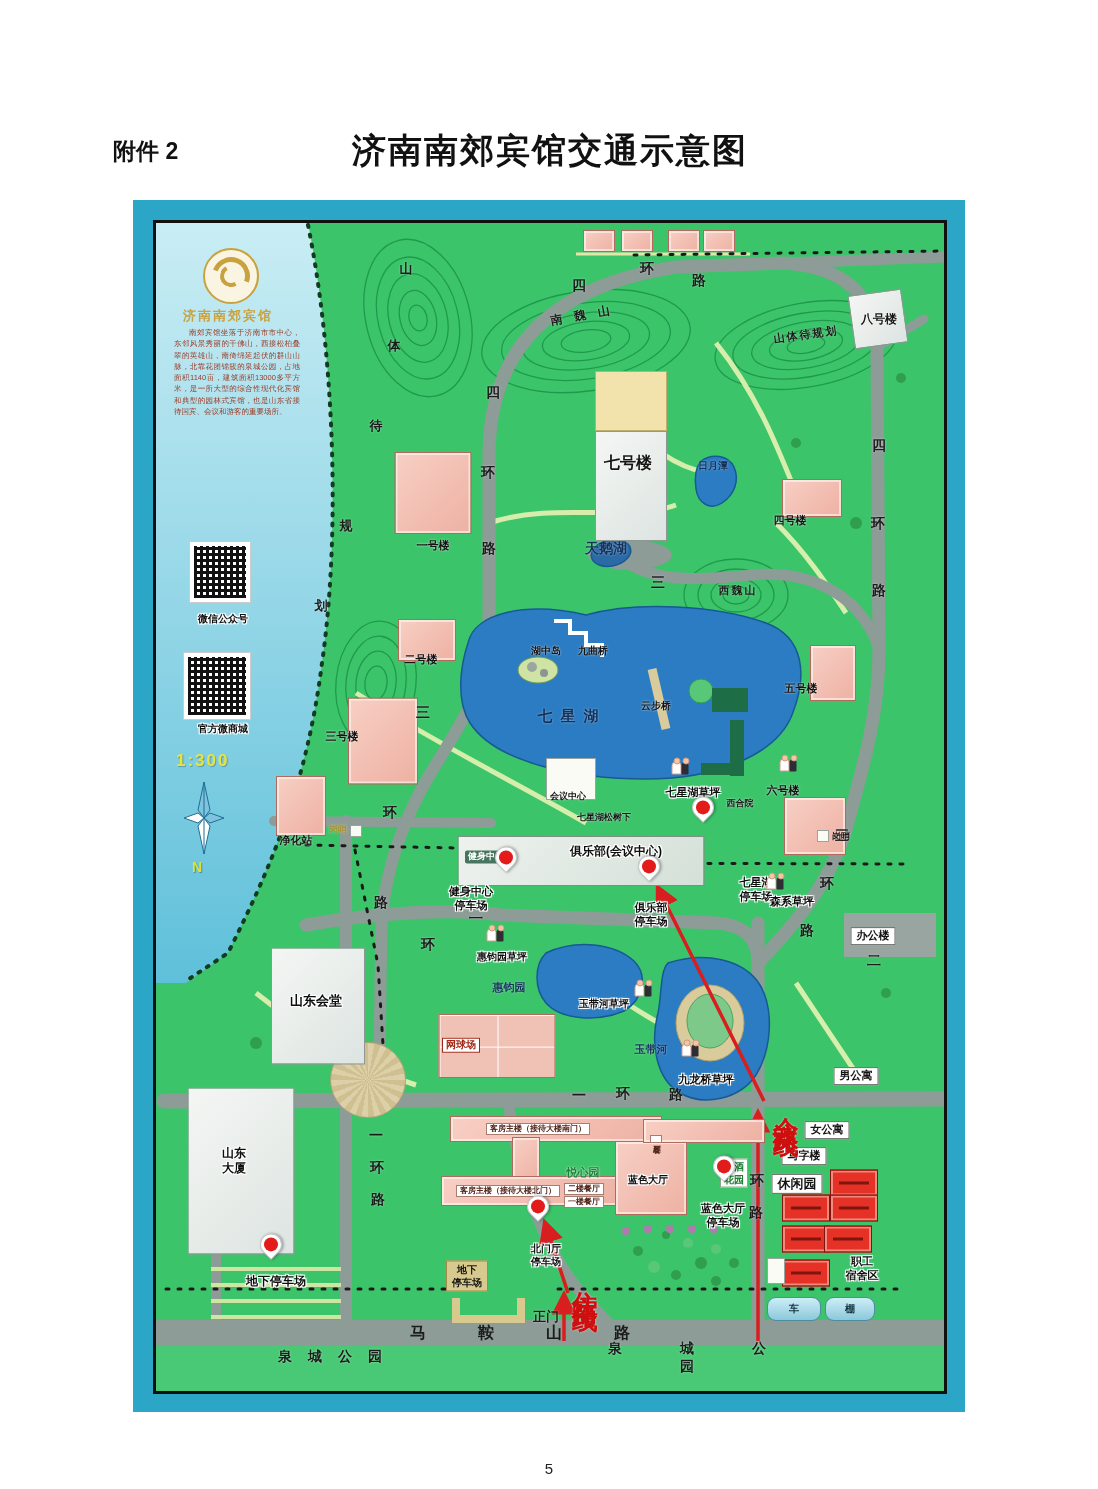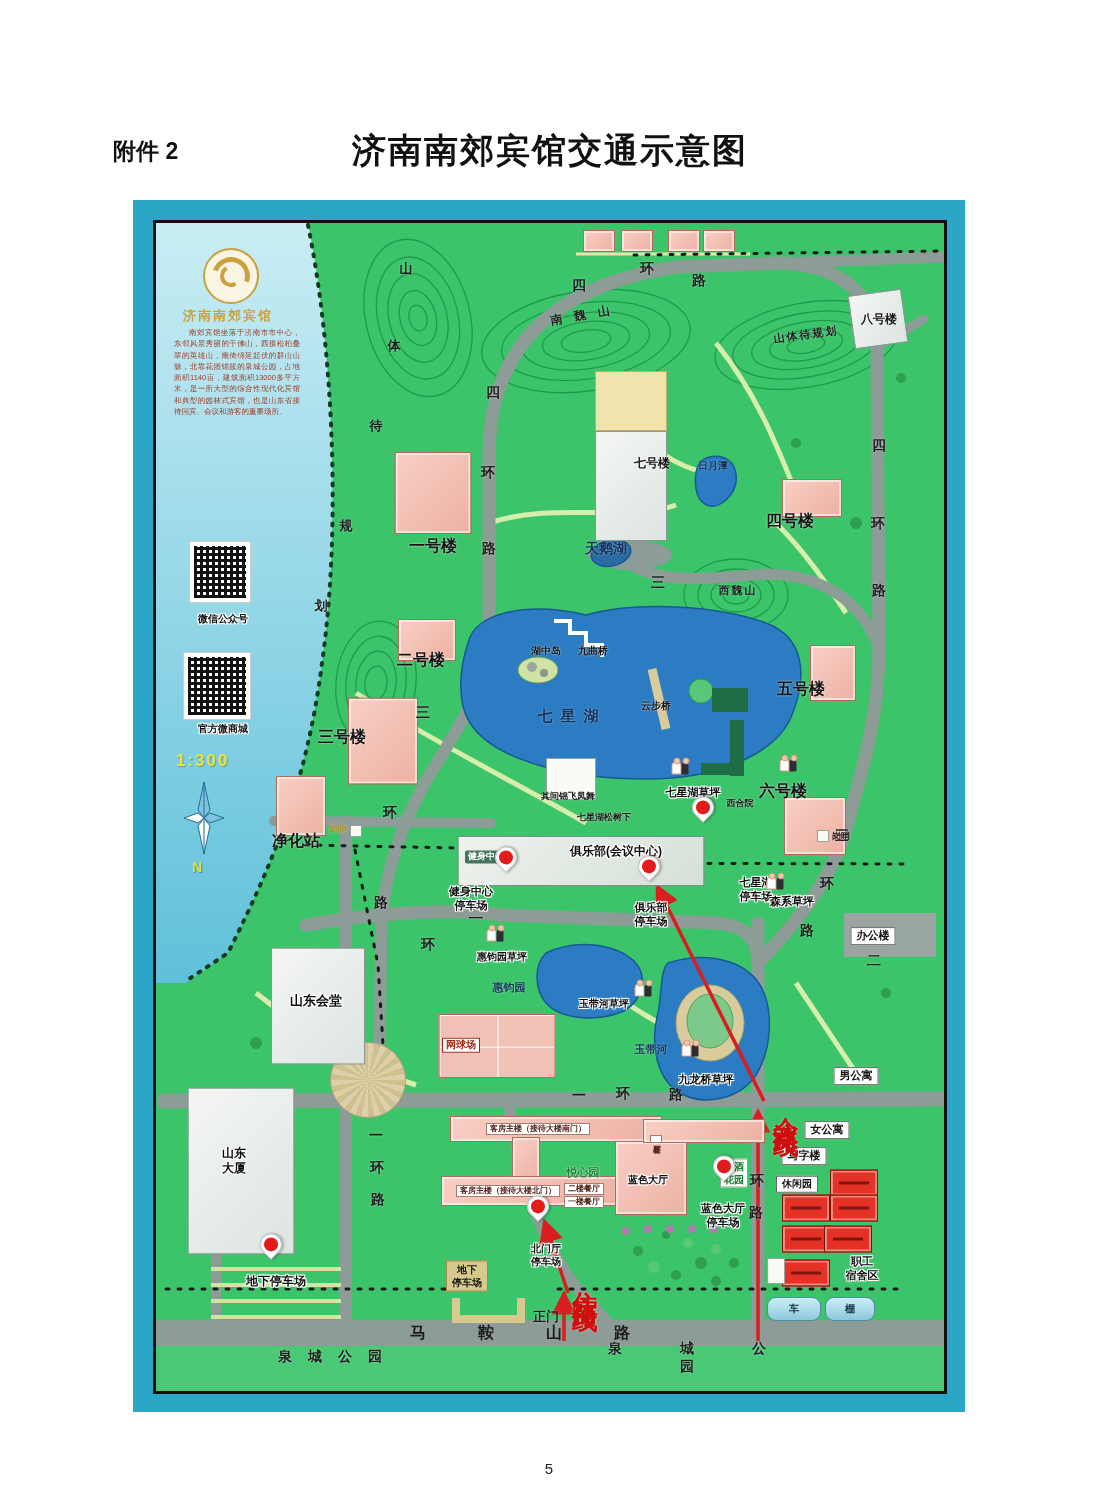--- a/index.html
+++ b/index.html
@@ -7,21 +7,21 @@
   #attachment{position:absolute;left:113px;top:136px;font-size:23px;font-weight:bold;color:#111;}
   #title{position:absolute;left:330px;top:128px;width:440px;text-align:center;font-size:34px;font-weight:bold;color:#111;letter-spacing:2px;}
   #pagenum{position:absolute;left:0;top:1460px;width:100%;text-align:center;font-size:15px;color:#222;}
   
   #map-frame{position:absolute;left:133px;top:200px;width:832px;height:1212px;background:#2ba6c6;}
   #map-canvas{position:absolute;left:20px;top:20px;width:788px;height:1168px;border:3px solid #101010;background:#3cc46b;overflow:hidden;}
   #terrain{position:absolute;left:0;top:0;}
   #map-features{position:absolute;left:0;top:0;width:100%;height:100%;}
   
   .feat{position:absolute;transform:translate(-50%,-50%);white-space:pre-line;text-align:center;line-height:1.25;color:#141414;z-index:3;}
-  .k-lb{font-size:16px;font-weight:600;text-shadow:0 0 2px rgba(255,255,255,.85);}
+  .k-lb{font-size:11px;font-weight:600;text-shadow:0 0 2px rgba(255,255,255,.85);}
   .k-lbB{font-size:11px;font-weight:700;color:#0d0d0d;text-shadow:1px 1px 0 #fff,-1px -1px 0 #fff,1px -1px 0 #fff,-1px 1px 0 #fff,0 0 3px #fff;}
   .k-road{font-size:14px;font-weight:700;color:#1c1c1c;text-shadow:0 0 2px rgba(255,255,255,.5);}
   .k-roadWide{font-size:16px;font-weight:700;color:#1c1c1c;white-space:nowrap;}
   .k-blue{font-size:11px;font-weight:700;color:#14315c;text-shadow:0 0 2px rgba(255,255,255,.5);}
   .k-green{font-size:11px;font-weight:700;color:#1e7e34;text-shadow:0 0 2px #fff;}
   .k-redv{writing-mode:vertical-rl;text-orientation:upright;color:#cf0f0f;font-weight:900;letter-spacing:5px;font-size:26px;text-shadow:0 0 2px rgba(255,255,255,.6);z-index:6;}
   .k-bp{background:linear-gradient(135deg,#f8cfc4,#edb1a3);border:1px solid #b26b5b;box-shadow:inset 0 0 0 2px rgba(255,255,255,.55);z-index:2;}
   .k-bw{background:linear-gradient(135deg,#f4f6f4,#dde4e1);border:1px solid #8d9894;z-index:2;}
   .k-bw2{background:linear-gradient(135deg,#eef2ee,#d4e0d8);border:1px solid #7e8f86;z-index:2;}
   .k-bw3{background:#fbfbf6;border:1px solid #9aa39e;z-index:2;}
@@ -254,21 +254,21 @@
         <div class="feat k-road" style="left: 221px; top: 945px;">环</div>
         <div class="feat k-road" style="left: 222px; top: 977px;">路</div>
         <div class="feat k-road" style="left: 601px; top: 958px;">环</div>
         <div class="feat k-road" style="left: 600px; top: 990px;">路</div>
         <div class="feat k-roadWide" style="left: 390px; top: 1110px; letter-spacing: 52px;">马鞍山路</div>
         <div class="feat k-road" style="left: 182px; top: 1134px; font-size: 14px; letter-spacing: 16px;">泉城公园</div>
         <div class="feat k-road" style="left: 560px; top: 1134px; font-size: 14px; letter-spacing: 58px;">泉城公园</div>
         <div class="feat k-road" style="left: 390px; top: 1094px; font-size: 13px;">正门</div>
         <div class="feat k-by" style="left: 475px; top: 178px; width: 70px; height: 58px;"></div>
         <div class="feat k-bw" style="left: 475px; top: 263px; width: 70px; height: 108px;"></div>
-        <div class="feat k-lb" style="left: 496px; top: 240px; font-size: 12px;">七号楼</div>
+        <div class="feat k-lb" style="left: 472px; top: 240px; font-size: 16px;">七号楼</div>
         <div class="feat k-bp" style="left: 277px; top: 270px; width: 75px; height: 80px;"></div>
         <div class="feat k-lb" style="left: 277px; top: 323px;">一号楼</div>
         <div class="feat k-bp" style="left: 271px; top: 417px; width: 56px; height: 40px;"></div>
         <div class="feat k-lb" style="left: 245px; top: 437px; margin-left: 20px;">二号楼</div>
         <div class="feat k-bp" style="left: 227px; top: 518px; width: 68px; height: 85px;"></div>
         <div class="feat k-lb" style="left: 186px; top: 514px;">三号楼</div>
         <div class="feat k-bp" style="left: 656px; top: 275px; width: 58px; height: 36px;"></div>
         <div class="feat k-lb" style="left: 634px; top: 298px;">四号楼</div>
         <div class="feat k-bp" style="left: 677px; top: 450px; width: 44px; height: 54px;"></div>
         <div class="feat k-lb" style="left: 645px; top: 466px;">五号楼</div>
@@ -276,21 +276,21 @@
         <div class="feat k-lb" style="left: 627px; top: 568px;">六号楼</div>
         <div class="feat k-bp" style="left: 145px; top: 583px; width: 48px; height: 58px;"></div>
         <div class="feat k-lb" style="left: 140px; top: 618px;">净化站</div>
         <div class="feat k-blue" style="left: 557px; top: 243px; font-size: 10px;">日月潭</div>
         <div class="feat k-blue" style="left: 450px; top: 326px; font-size: 14px;">天鹅湖</div>
         <div class="feat k-lb" style="left: 390px; top: 428px; font-size: 10px;">湖中岛</div>
         <div class="feat k-lb" style="left: 437px; top: 428px; font-size: 10px;">九曲桥</div>
         <div class="feat k-blue" style="left: 416px; top: 493px; font-size: 15px; letter-spacing: 8px;">七星湖</div>
         <div class="feat k-lb" style="left: 500px; top: 483px; font-size: 10px;">云步桥</div>
         <div class="feat k-bw3" style="left: 415px; top: 556px; width: 48px; height: 40px;"></div>
-        <div class="feat k-lb" style="left: 412px; top: 574px; font-size: 9px;">其间锦飞凤舞</div>
+        <div class="feat k-lb" style="left: 412px; top: 574px; font-size: 9px;">会议中心</div>
         <div class="feat k-lb" style="left: 448px; top: 595px; font-size: 9px;">七星湖松树下</div>
         <div class="feat k-lbB" style="left: 537px; top: 570px;">七星湖草坪</div>
         <div class="feat k-lb" style="left: 584px; top: 581px; font-size: 9px;">西合院</div>
         <div class="feat k-bw2" style="left: 425px; top: 638px; width: 245px; height: 48px;"></div>
         <div class="feat k-tag" style="left: 330px; top: 634px;">健身中心</div>
         <div class="feat k-lbB" style="left: 460px; top: 628px; font-size: 12px;">俱乐部(会议中心)</div>
         <div class="feat k-lbB" style="left: 315px; top: 676px;">健身中心
 停车场</div>
         <div class="feat k-lbB" style="left: 600px; top: 667px;">七星湖
 停车场</div>
@@ -344,21 +344,21 @@
         <div class="feat k-lbB" style="left: 567px; top: 993px;">蓝色大厅
 停车场</div>
         <div class="feat k-lbB" style="left: 390px; top: 1032px; font-size: 10px;">北门厅
 停车场</div>
         <div class="feat k-lbB" style="left: 120px; top: 1058px; font-size: 12px;">地下停车场</div>
         <div class="feat k-tanbox" style="left: 311px; top: 1053px;">地下
 停车场</div>
         <div class="feat k-box" style="left: 700px; top: 853px;">男公寓</div>
         <div class="feat k-box" style="left: 671px; top: 896px; margin-top: 11px;">女公寓</div>
         <div class="feat k-box" style="left: 648px; top: 933px;">写字楼</div>
-        <div class="feat k-box" style="left: 641px; top: 961px; font-size: 10px;">休闲园</div>
+        <div class="feat k-box" style="left: 641px; top: 961px; font-size: 13px;">休闲园</div>
         <div class="feat k-br" style="left: 698px; top: 960px; width: 46px; height: 25px;"></div>
         <div class="feat k-br" style="left: 650px; top: 985px; width: 46px; height: 25px;"></div>
         <div class="feat k-br" style="left: 698px; top: 985px; width: 46px; height: 25px;"></div>
         <div class="feat k-br" style="left: 650px; top: 1016px; width: 46px; height: 25px;"></div>
         <div class="feat k-br" style="left: 692px; top: 1016px; width: 46px; height: 25px;"></div>
         <div class="feat k-br" style="left: 650px; top: 1050px; width: 46px; height: 25px;"></div>
         <div class="feat k-lbB" style="left: 706px; top: 1046px; font-size: 11px;">职工
 宿舍区</div>
         <div class="feat k-bw3" style="left: 620px; top: 1048px; width: 16px; height: 24px;"></div>
         <div class="feat k-shed" style="left: 638px; top: 1086px; width: 52px; height: 22px;">车</div>

